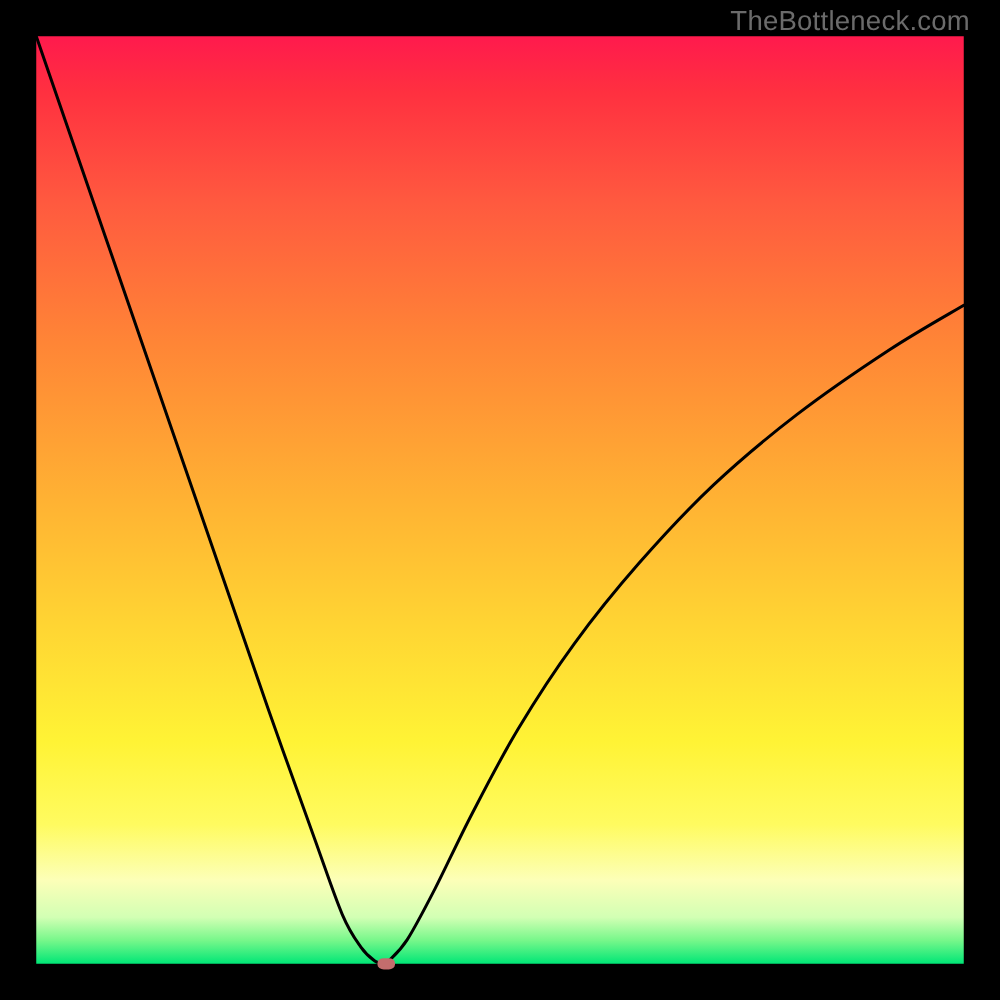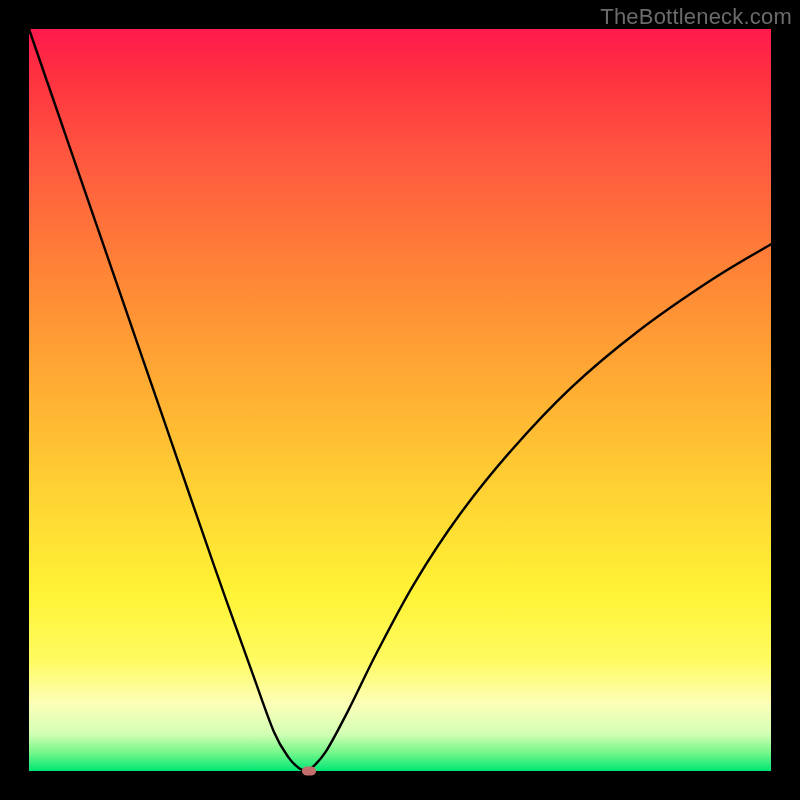--- a/index.html
+++ b/index.html
@@ -28,21 +28,21 @@
       #fffb60 85%,
       #fcffb8 91%,
       #d2ffb4 95%,
       #76f78a 97.5%,
       #00e676 100%
     );
   }
   .watermark {
     position: absolute;
     top: 4px;
-    right: 8px;
+    right: 24px;
     color: #6b6b6b;
     font-size: 22px;
     letter-spacing: 0.2px;
     font-weight: 500;
   }
   svg.curve {
     position: absolute;
     left: 0;
     top: 0;
     width: 742px;

